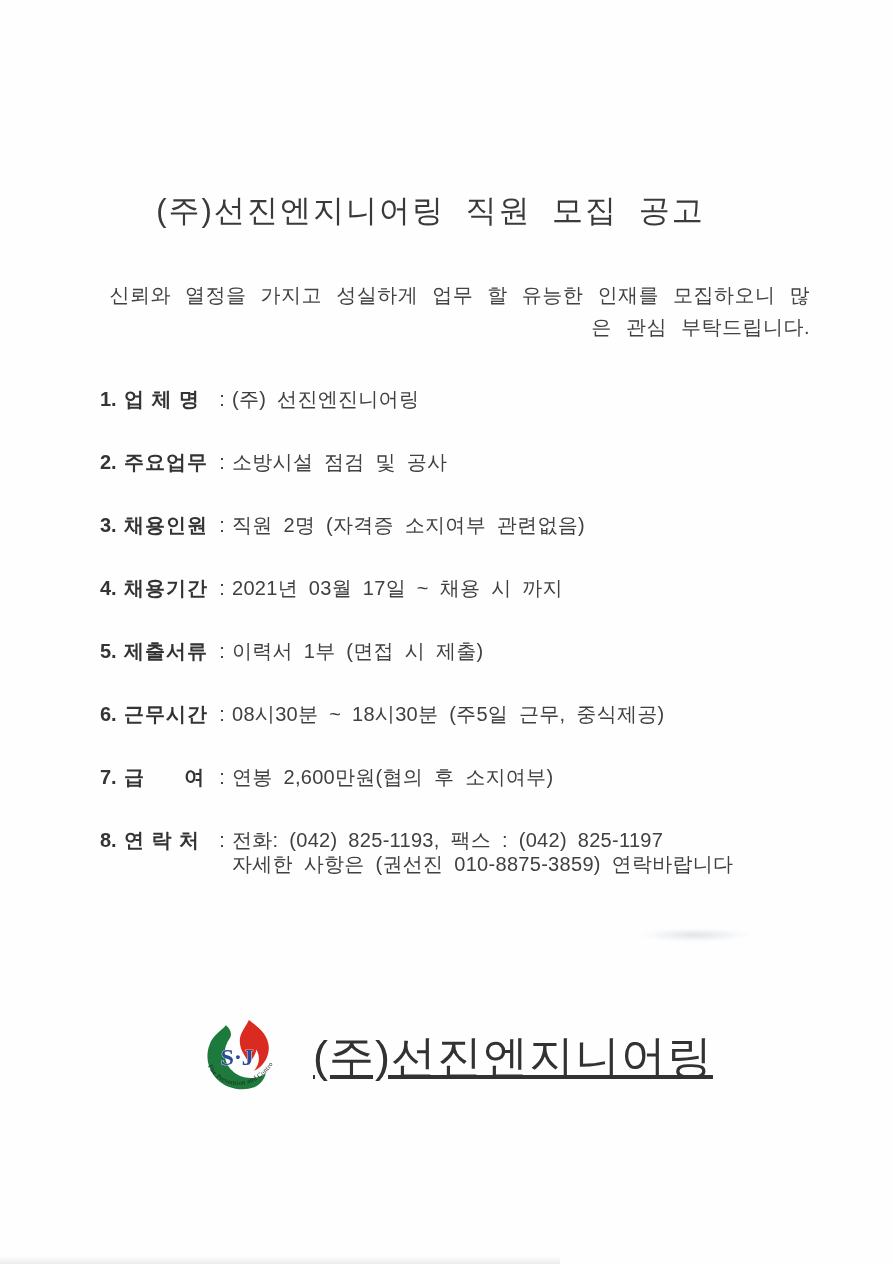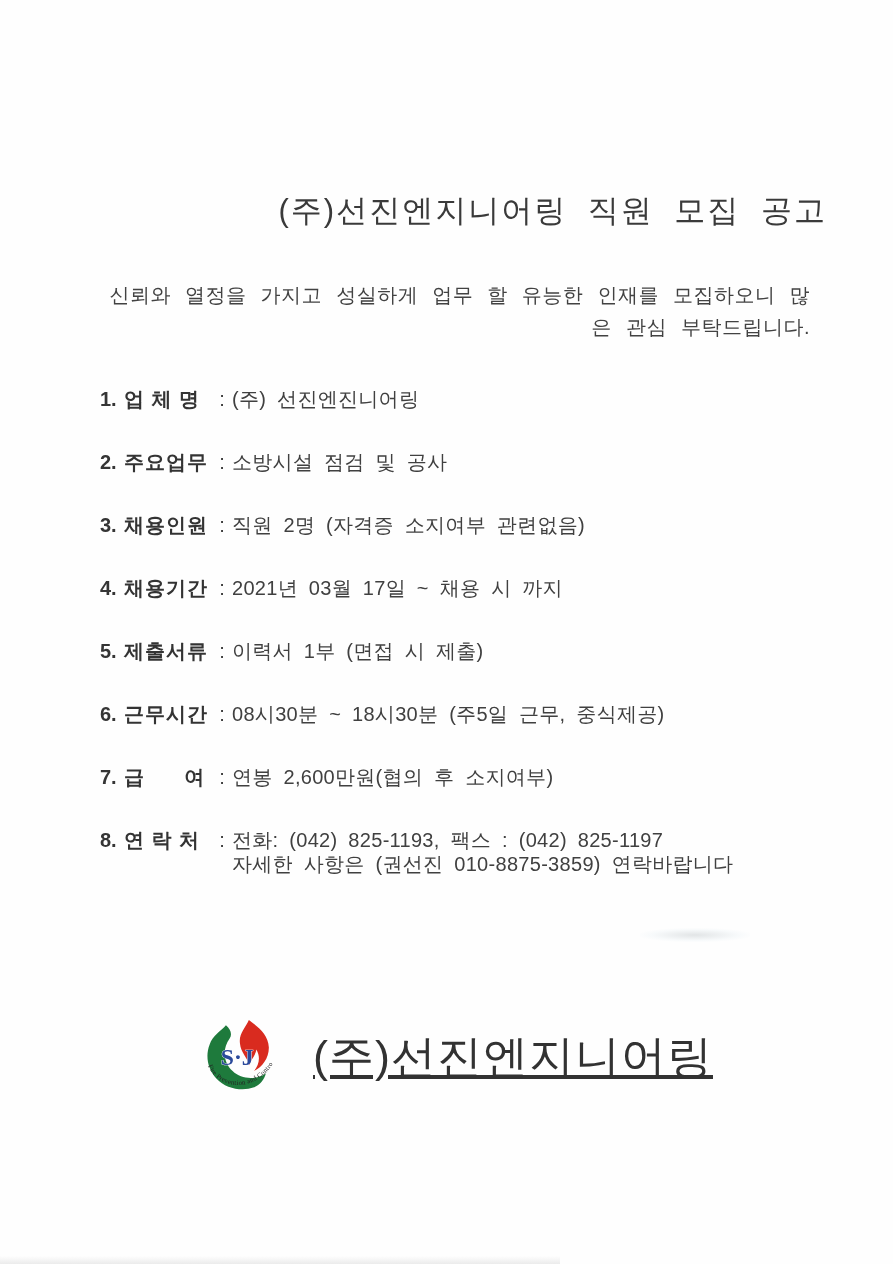--- a/index.html
+++ b/index.html
@@ -12,21 +12,21 @@
     font-family: "Liberation Sans", sans-serif;
     color: #3d3d3d;
   }
 
   
   .doc-title {
     position: absolute;
     top: 190px;
     left: 34px;
     right: 66px;
-    text-align: right;
+    text-align: center;
     font-size: 31px;
     font-weight: 500;
     letter-spacing: 2px;
     word-spacing: 10px;
     color: #3a3a3a;
     white-space: nowrap;
   }
 
   
   .intro {

